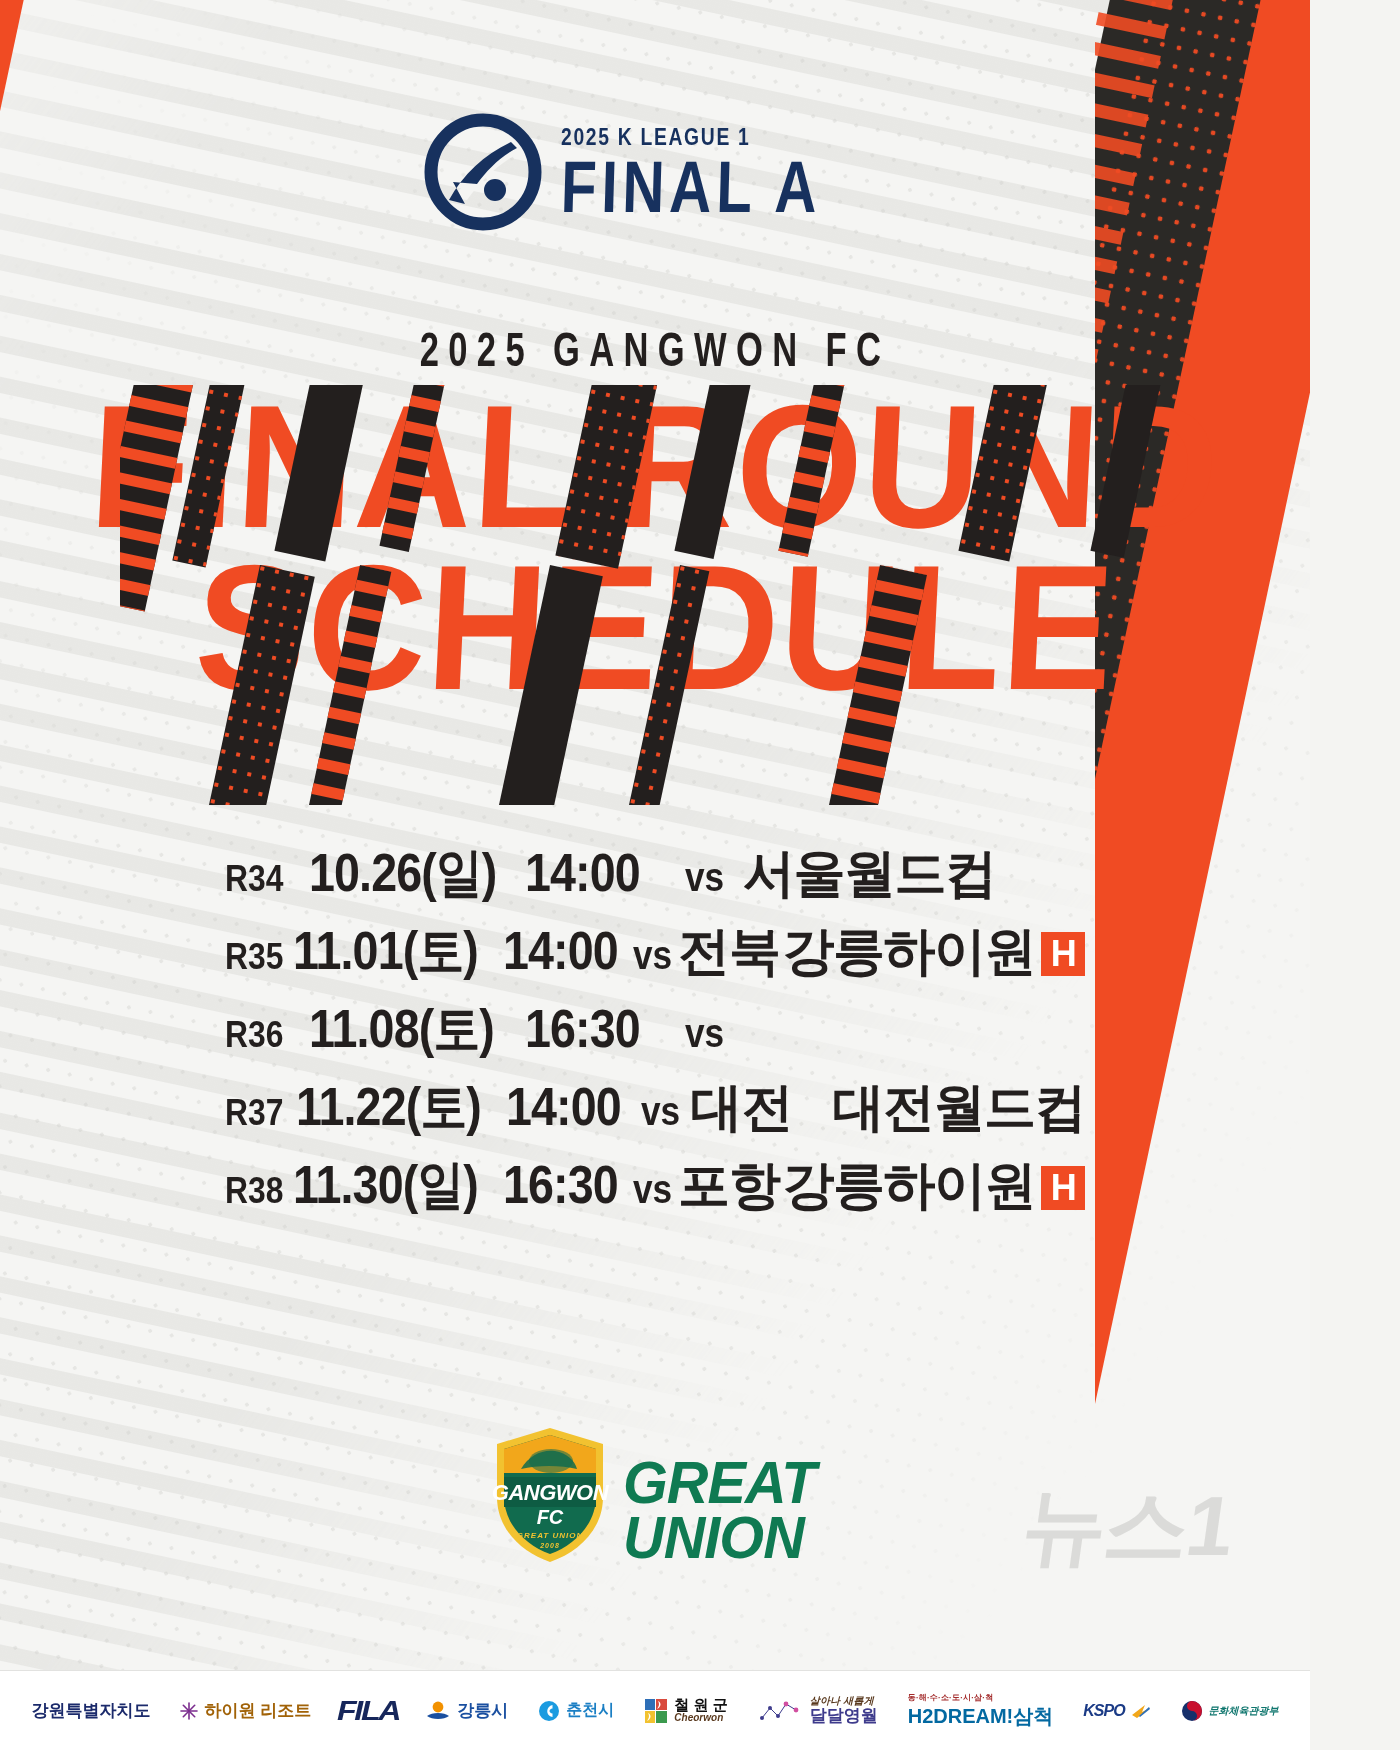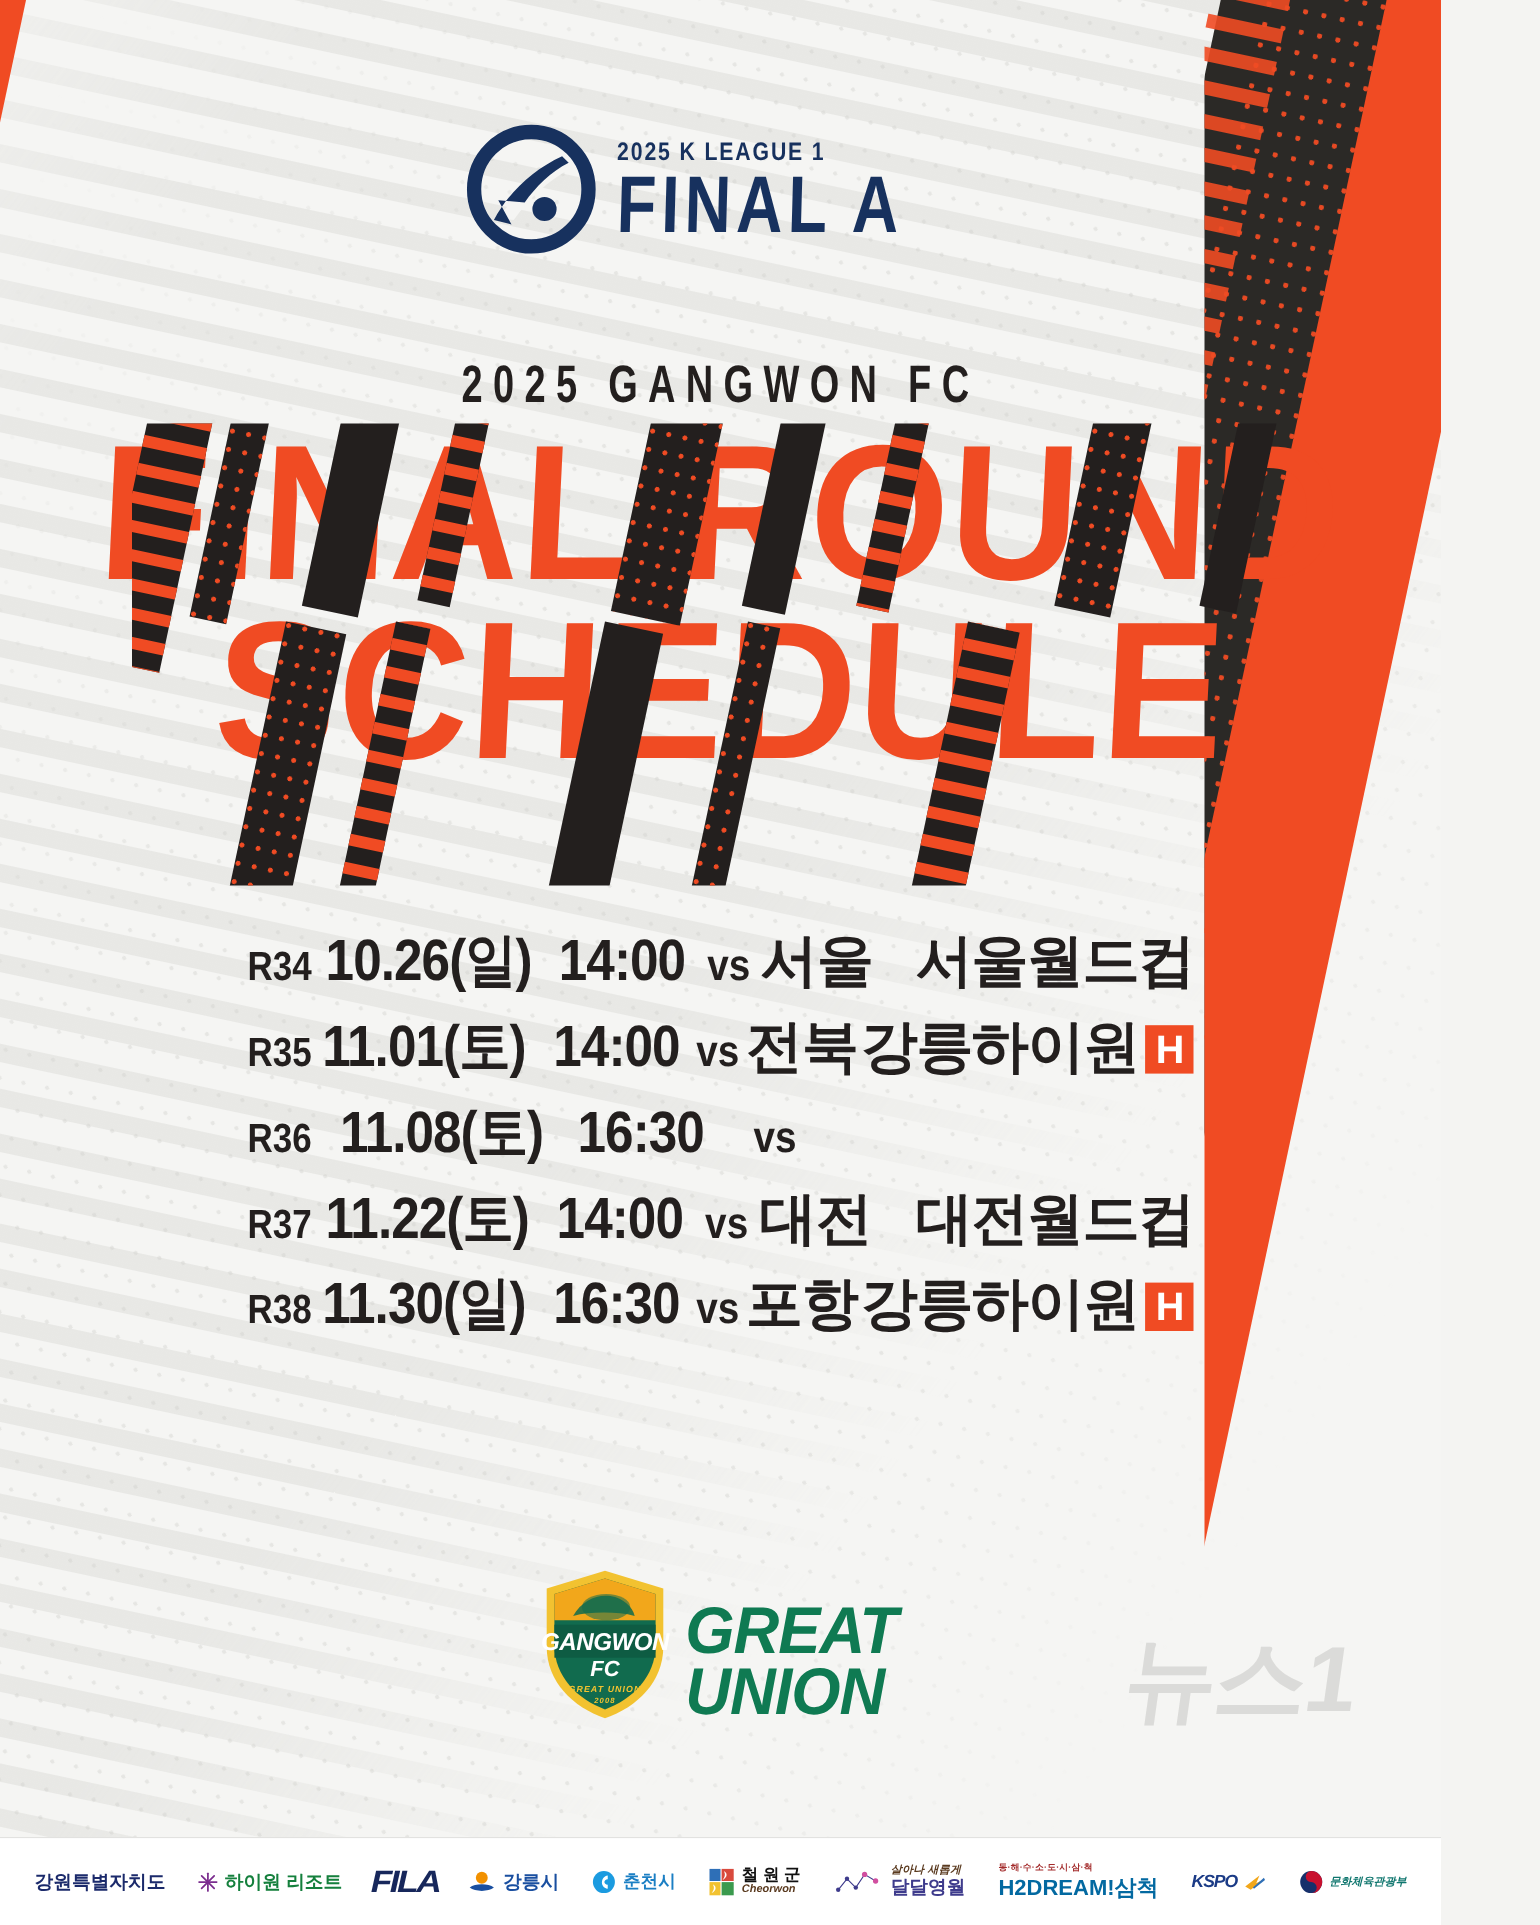--- a/index.html
+++ b/index.html
@@ -215,21 +215,21 @@
     border-top:1px solid #e2e2e0;
     display:flex; align-items:center; justify-content:center;
     gap:30px; padding:0 46px;
     z-index:20;
   }
   .sp {
     display:flex; align-items:center; gap:6px;
     font-size:16px; font-weight:700; white-space:nowrap;
   }
   .sp-gw  { color:#1B2A6B; font-size:17px; }
-  .sp-hw  { color:#15803d; font-size:17px; }
+  .sp-hw  { color:#a16207; font-size:17px; }
   .sp-fila{ color:#17275B; font-size:28px; font-style:italic; letter-spacing:-2px; transform:scaleX(1.15); font-weight:700;}
   .sp-gr  { color:#1A4FA0; font-size:17px; }
   .sp-cc  { color:#1B7FC4; font-size:16px; }
   .sp-cw  { color:#111; font-size:15px; line-height:1.05; }
   .sp-cw small{ display:block; font-size:10px; color:#5a3a1f; font-style:italic;}
   .sp-dd  { color:#3E3B8C; font-size:17px; }
   .sp-h2  { color:#0369a1; font-size:20px; }
   .sp-ks  { color:#1B3B86; font-size:16px; font-style:italic; font-weight:700; letter-spacing:-1px;}
   .sp-mc  { color:#0f766e; font-size:10px;font-style:italic; }
   .tiny { font-size:8px; color:#888; display:block; letter-spacing:.2px; }
@@ -316,21 +316,20 @@
         </div>
     </div>
 
     <div class="schedule">
 
       <div class="row">
         <span class="c-round">R34</span>
         <span class="c-date">10.26(일)</span>
         <span class="c-time">14:00</span>
         <span class="c-vs">vs</span>
-        <span class="c-opp">서울</span>
         <span class="c-venue">
             <span>서울월드컵</span>
           </span>
       </div>
 
       <div class="row">
         <span class="c-round">R35</span>
         <span class="c-date">11.01(토)</span>
         <span class="c-time">14:00</span>
         <span class="c-vs">vs</span>

